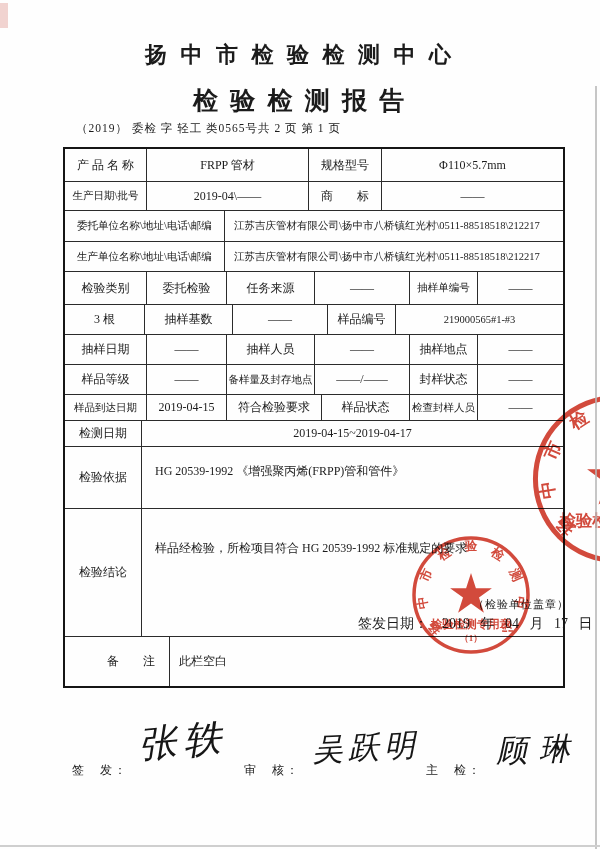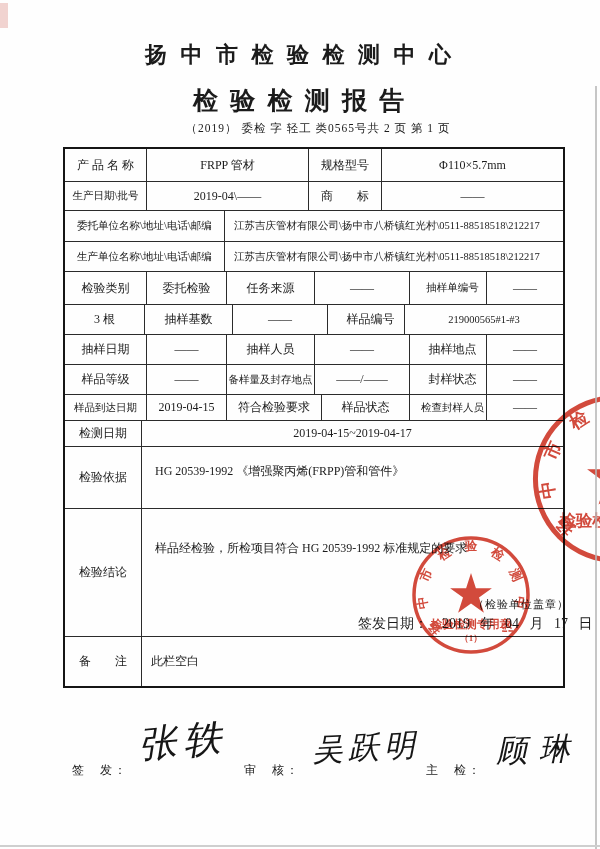--- a/index.html
+++ b/index.html
@@ -4,31 +4,31 @@
 <style>
   html,body{margin:0;padding:0;background:#e9e9e9;}
   .page{position:relative;width:600px;height:849px;margin:0 auto;background:#fefefe;overflow:hidden;
         font-family:"Liberation Serif","DejaVu Serif",serif;color:#1b1b1b;}
   
   .hdr-org{position:absolute;top:40px;left:0;right:0;text-align:center;
            font-size:22px;font-weight:bold;letter-spacing:4px;white-space:nowrap;}
   .hdr-title{position:absolute;top:84px;left:0;right:0;text-align:center;
              font-size:25px;font-weight:bold;letter-spacing:3px;white-space:nowrap;}
   .ref-row{position:absolute;top:121px;left:76px;right:40px;display:flex;
-           justify-content:center;font-size:11.5px;letter-spacing:1px;}
+           justify-content:flex-start;font-size:11.5px;letter-spacing:1px;}
   
   .tbl{position:absolute;left:63px;top:147px;width:502px;border:2px solid #151515;box-sizing:border-box;background:transparent;}
   .tr{display:flex;align-items:stretch;border-bottom:1px solid #2b2b2b;box-sizing:border-box;}
-  .tr:last-child{border-bottom:none;}
+  .tr:last-child{border-bottom:none;padding-left:28px;}
   .td{border-right:1px solid #2b2b2b;box-sizing:border-box;display:flex;align-items:center;
       justify-content:center;font-size:12px;text-align:center;line-height:1.25;padding:1px 3px;white-space:nowrap;}
   .td:last-child{border-right:none;}
   .grow{flex:1;}
   .w82{width:82px;}.w162{width:162px;}.w73{width:73px;}.w160{width:160px;}
-  .w80{width:80px;}.w88{width:88px;}.w95{width:95px;}.w68{width:68px;margin-left:9px;}.w77{width:77px;}
+  .w80{width:80px;}.w88{width:88px;}.w95{width:95px;}.w68{width:68px;}.w77{width:77px;}
   .h33{height:33px;}.h29{height:29px;}.h31{height:31px;}.h30{height:30px;}
   .h26{height:26px;}.h62{height:62px;}.h128{height:128px;}.h49{height:49px;}
   .small{font-size:10.5px;}
   .left{justify-content:flex-start;text-align:left;padding-left:9px;}
   .topleft{align-items:flex-start;justify-content:flex-start;text-align:left;padding:17px 8px 0 13px;}
   .concl{align-items:flex-start;justify-content:flex-start;text-align:left;padding:32px 8px 0 13px;}
   
   .stamp-note{position:absolute;left:473px;top:597px;font-size:11px;letter-spacing:1px;white-space:nowrap;}
   .issue-line{position:absolute;left:358px;top:615px;font-size:14px;display:flex;gap:14px;white-space:nowrap;}
   .issue-date{word-spacing:7px;}

